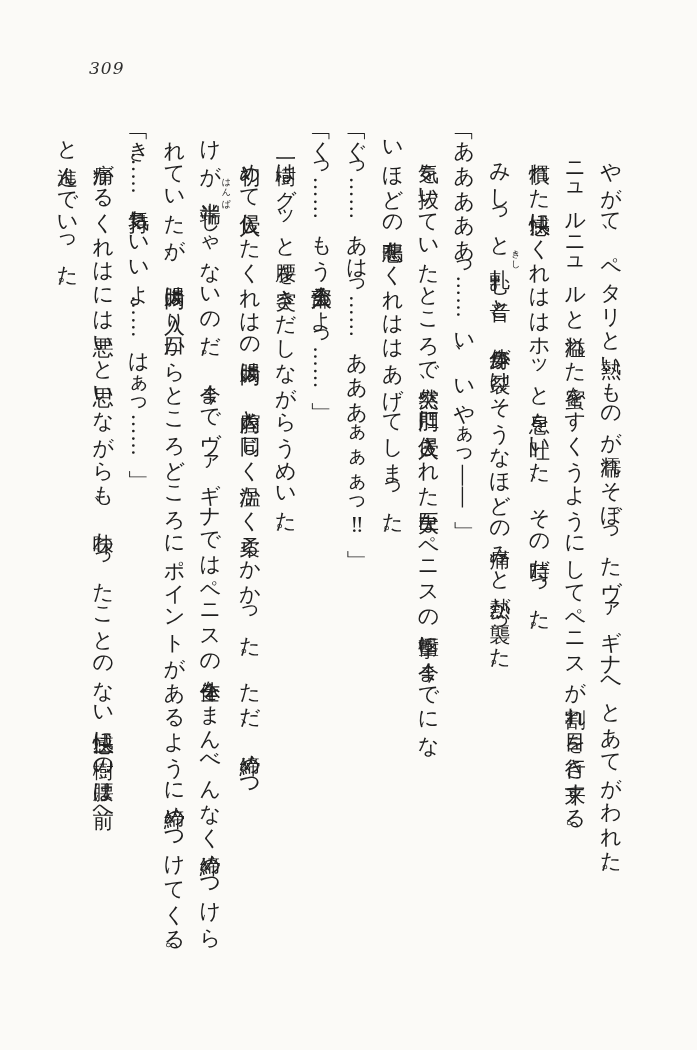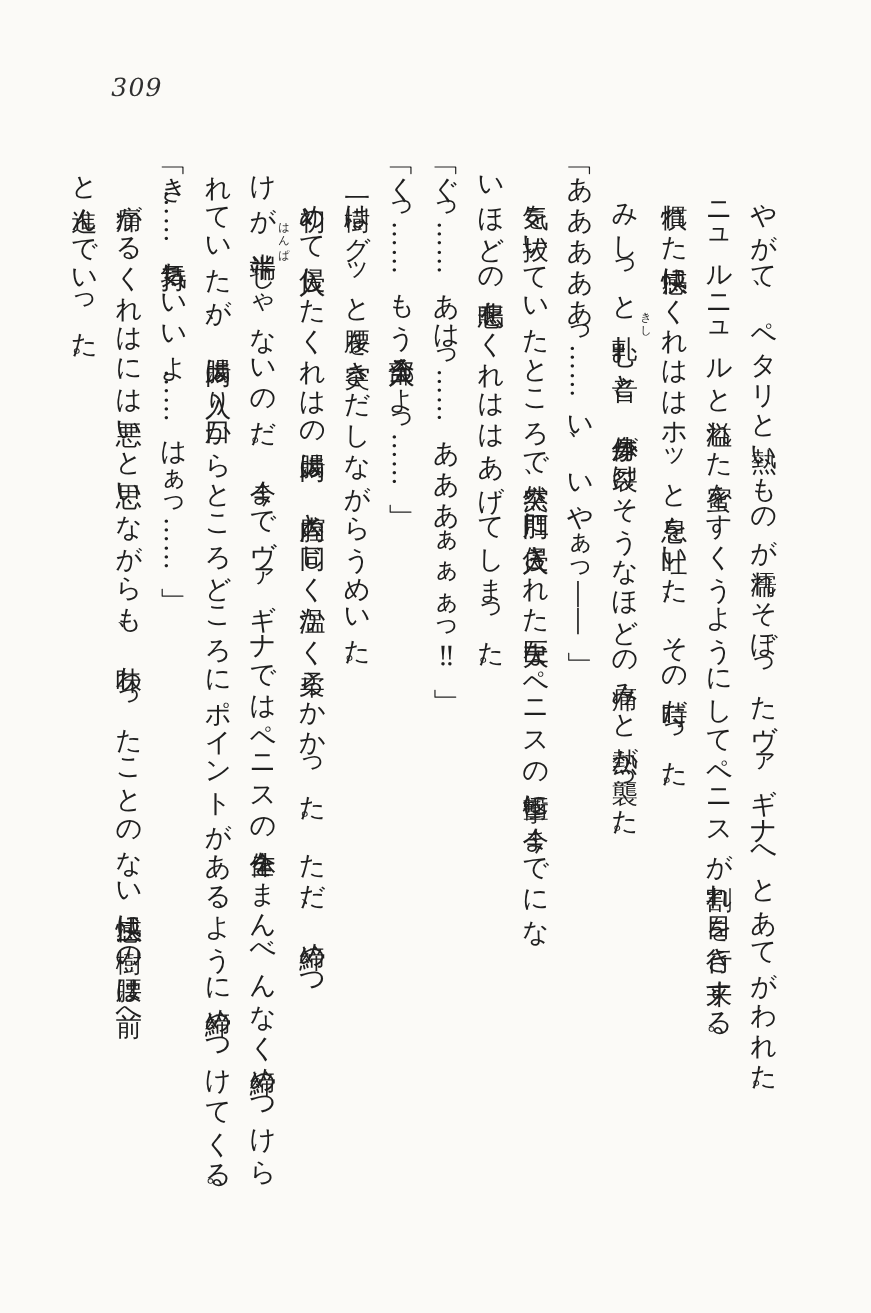--- a/index.html
+++ b/index.html
@@ -17,21 +17,21 @@
   }
   .page {
     position: absolute;
     inset: 0;
   }
   .page-number {
     position: absolute;
     left: 89px;
     top: 58px;
     font-style: italic;
-    font-size: 20px;
+    font-size: 17px;
     letter-spacing: 1px;
     color: #2f2f2f;
   }
   .text-area {
     position: absolute;
     top: 126px;
     right: 69px;
     height: 900px;
     writing-mode: vertical-rl;
     -webkit-writing-mode: vertical-rl;

